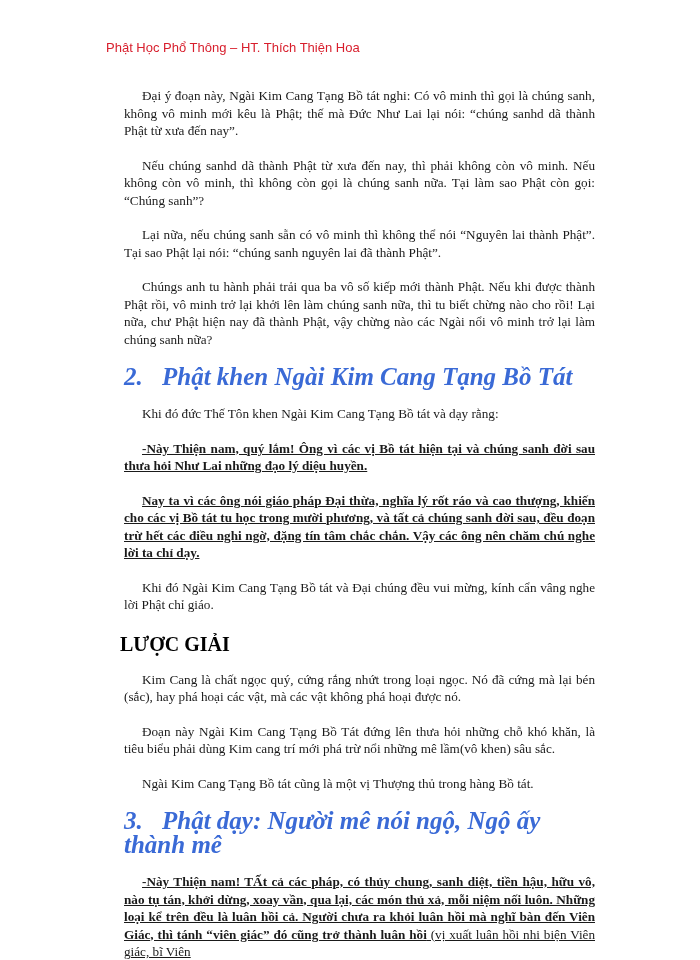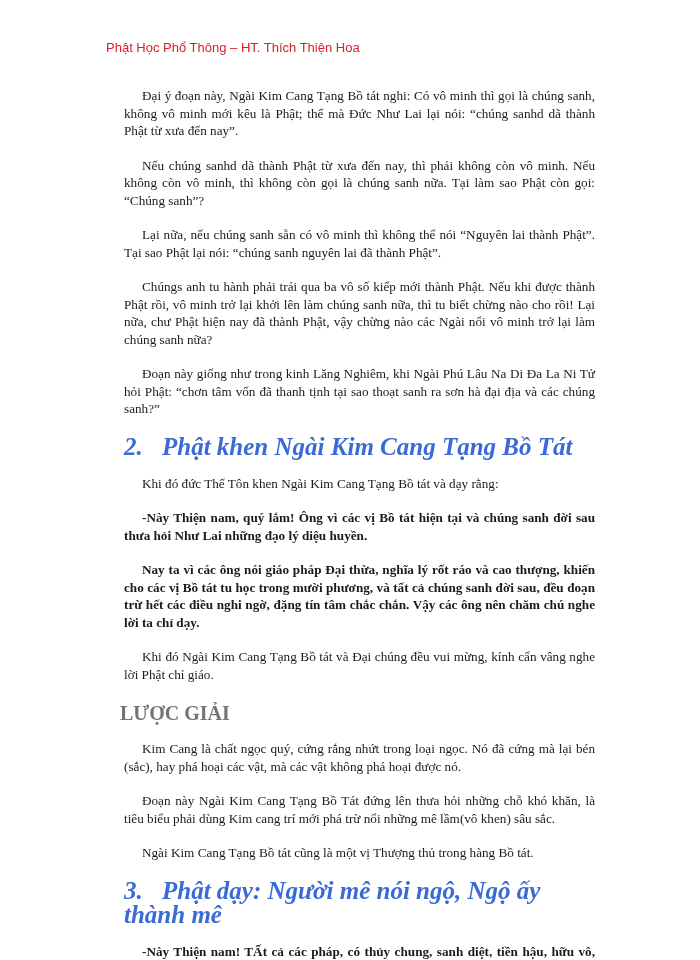--- a/index.html
+++ b/index.html
@@ -31,56 +31,56 @@
     }
     p.para {
       margin: 0 0 17px 16px;
       font-size: 13.2px;
       line-height: 17.5px;
       text-align: justify;
       text-indent: 18px;
     }
     p.para.bold {
       font-weight: bold;
+      text-decoration: underline;
     }
     .normal-span {
       font-weight: normal;
     }
     h2.section-heading {
       margin: 4px 0 16px 16px;
       font-size: 25px;
       font-style: italic;
       font-weight: bold;
       color: #3a6ad6;
       line-height: 24px;
     }
     h2.section-heading .num {
       display: inline-block;
       width: 38px;
     }
     h2.commentary-heading {
       margin: 2px 0 14px 12px;
       font-size: 20px;
       font-weight: bold;
-      color: #737373;
+      color: #000000;
       line-height: 26px;
     }
   </style>
 </head>
 <body>
 
 <div class="page-header">Phật Học Phổ Thông – HT. Thích Thiện Hoa</div>
 
 <div class="content">
 
   <p class="para">Đại ý đoạn này, Ngài Kim Cang Tạng Bồ tát nghi: Có vô minh thì gọi là chúng sanh, không vô minh mới kêu là Phật; thế mà Đức Như Lai lại nói: “chúng sanhd dã thành Phật từ xưa đến nay”.</p>
   <p class="para">Nếu chúng sanhd dã thành Phật từ xưa đến nay, thì phải không còn vô minh.  Nếu không còn vô minh, thì không còn gọi là chúng sanh nữa.  Tại làm sao Phật còn gọi: “Chúng sanh”?</p>
   <p class="para">Lại nữa, nếu chúng sanh sẵn có vô minh thì không thể nói “Nguyên lai thành Phật”. Tại sao Phật lại nói: “chúng sanh nguyên lai đã thành Phật”.</p>
   <p class="para">Chúngs anh tu hành phải trải qua ba vô số kiếp mới thành Phật.  Nếu khi được thành Phật rồi, vô minh trở lại khởi lên làm chúng sanh nữa, thì tu biết chừng nào cho rồi!  Lại nữa, chư Phật hiện nay đã thành Phật, vậy chừng nào các Ngài nổi vô minh trở lại làm chúng sanh nữa?</p>
-  <p class="para">Đoạn này giống như trong kinh Lăng Nghiêm, khi Ngài Phú Lâu Na Di Đa La Ni Tử hỏi Phật: “chơn tâm vốn đã thanh tịnh tại sao thoạt sanh ra sơn hà đại địa và các chúng sanh?”</p>
 
   <h2 class="section-heading">
     <span class="num">2.</span><span>Phật khen Ngài Kim Cang Tạng Bồ Tát</span>
   </h2>
 
   <p class="para">Khi đó đức Thế Tôn khen Ngài Kim Cang Tạng Bồ tát và dạy rằng:</p>
   <p class="para bold">-Này Thiện nam, quý lắm!  Ông vì các vị Bồ tát hiện tại và chúng sanh đời sau thưa hỏi Như Lai những đạo lý diệu huyền.</p>
   <p class="para bold">Nay ta vì các ông nói giáo pháp Đại thừa, nghĩa lý rốt ráo và cao thượng, khiến cho các vị Bồ tát tu học trong mười phương, và tất cả chúng sanh đời sau, đều đoạn trừ hết các điều nghi ngờ, đặng tín tâm chắc chắn.  Vậy các ông nên chăm chú nghe lời ta chỉ dạy.</p>
   <p class="para">Khi đó Ngài Kim Cang Tạng Bồ tát và Đại chúng đều vui mừng, kính cẩn vâng nghe lời Phật chỉ giáo.</p>
 

